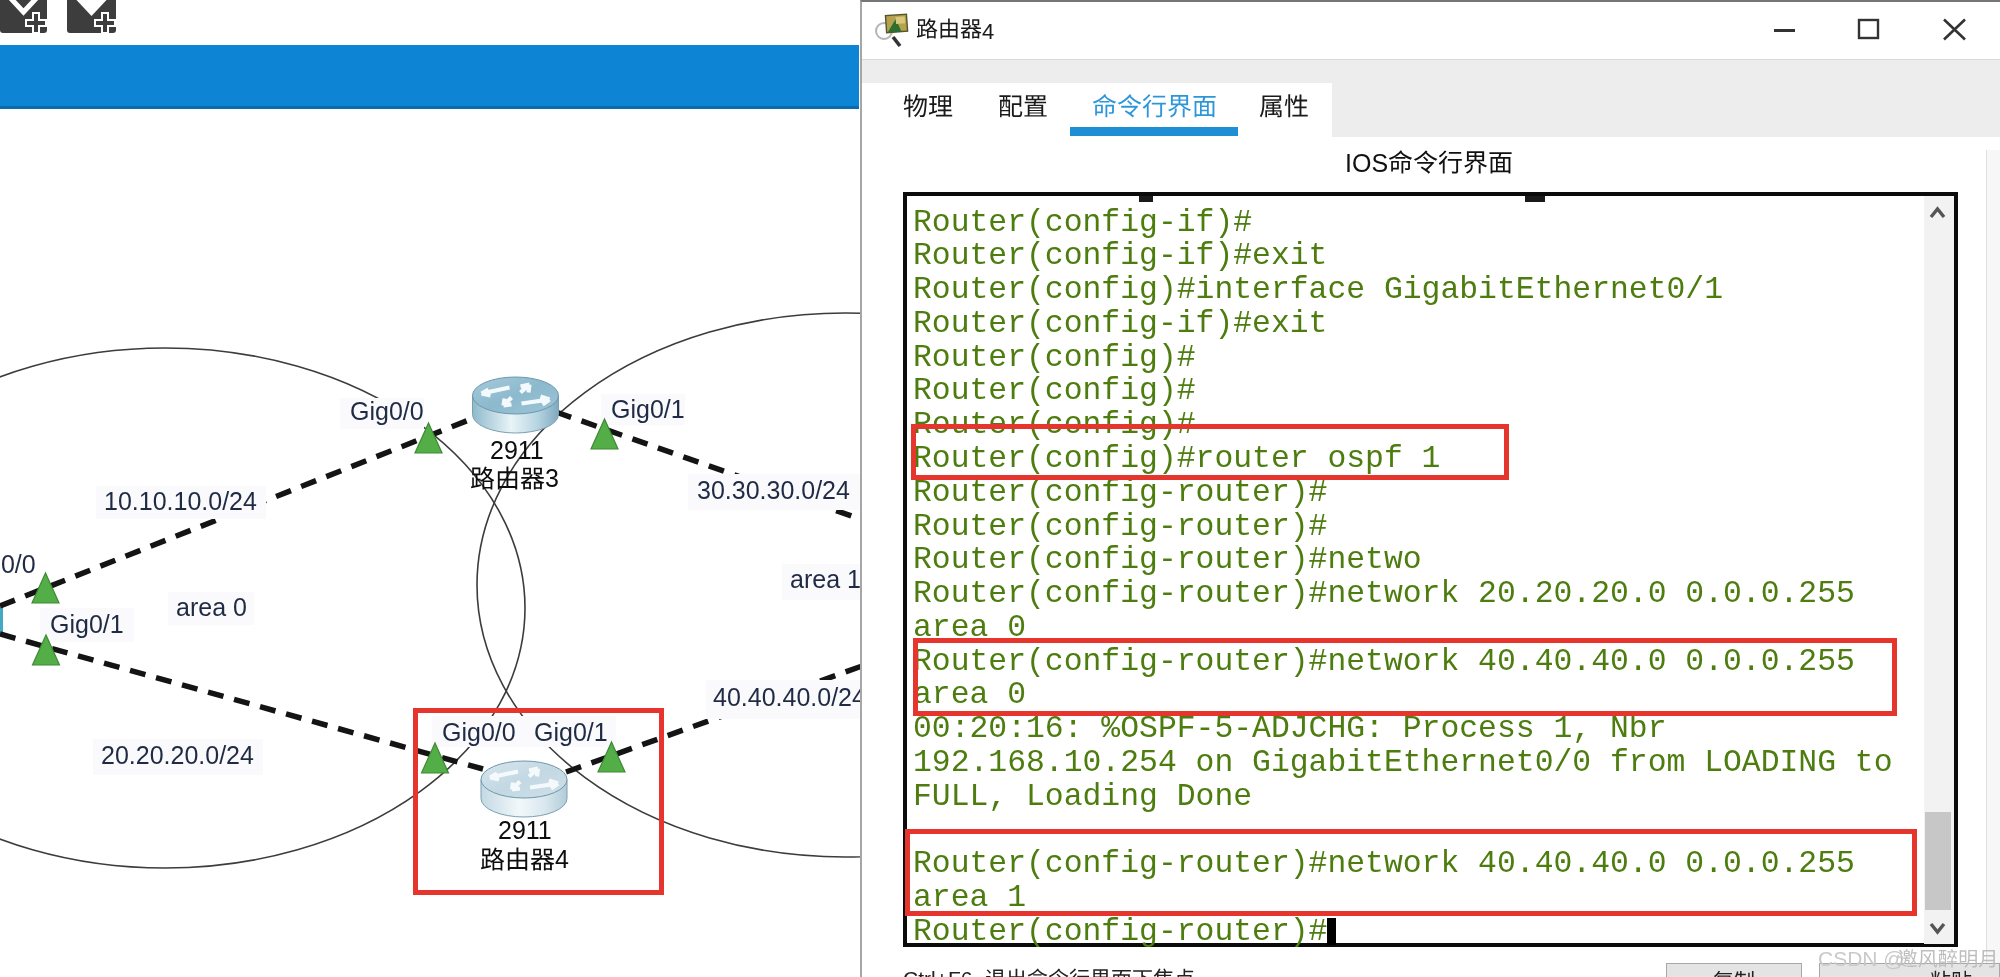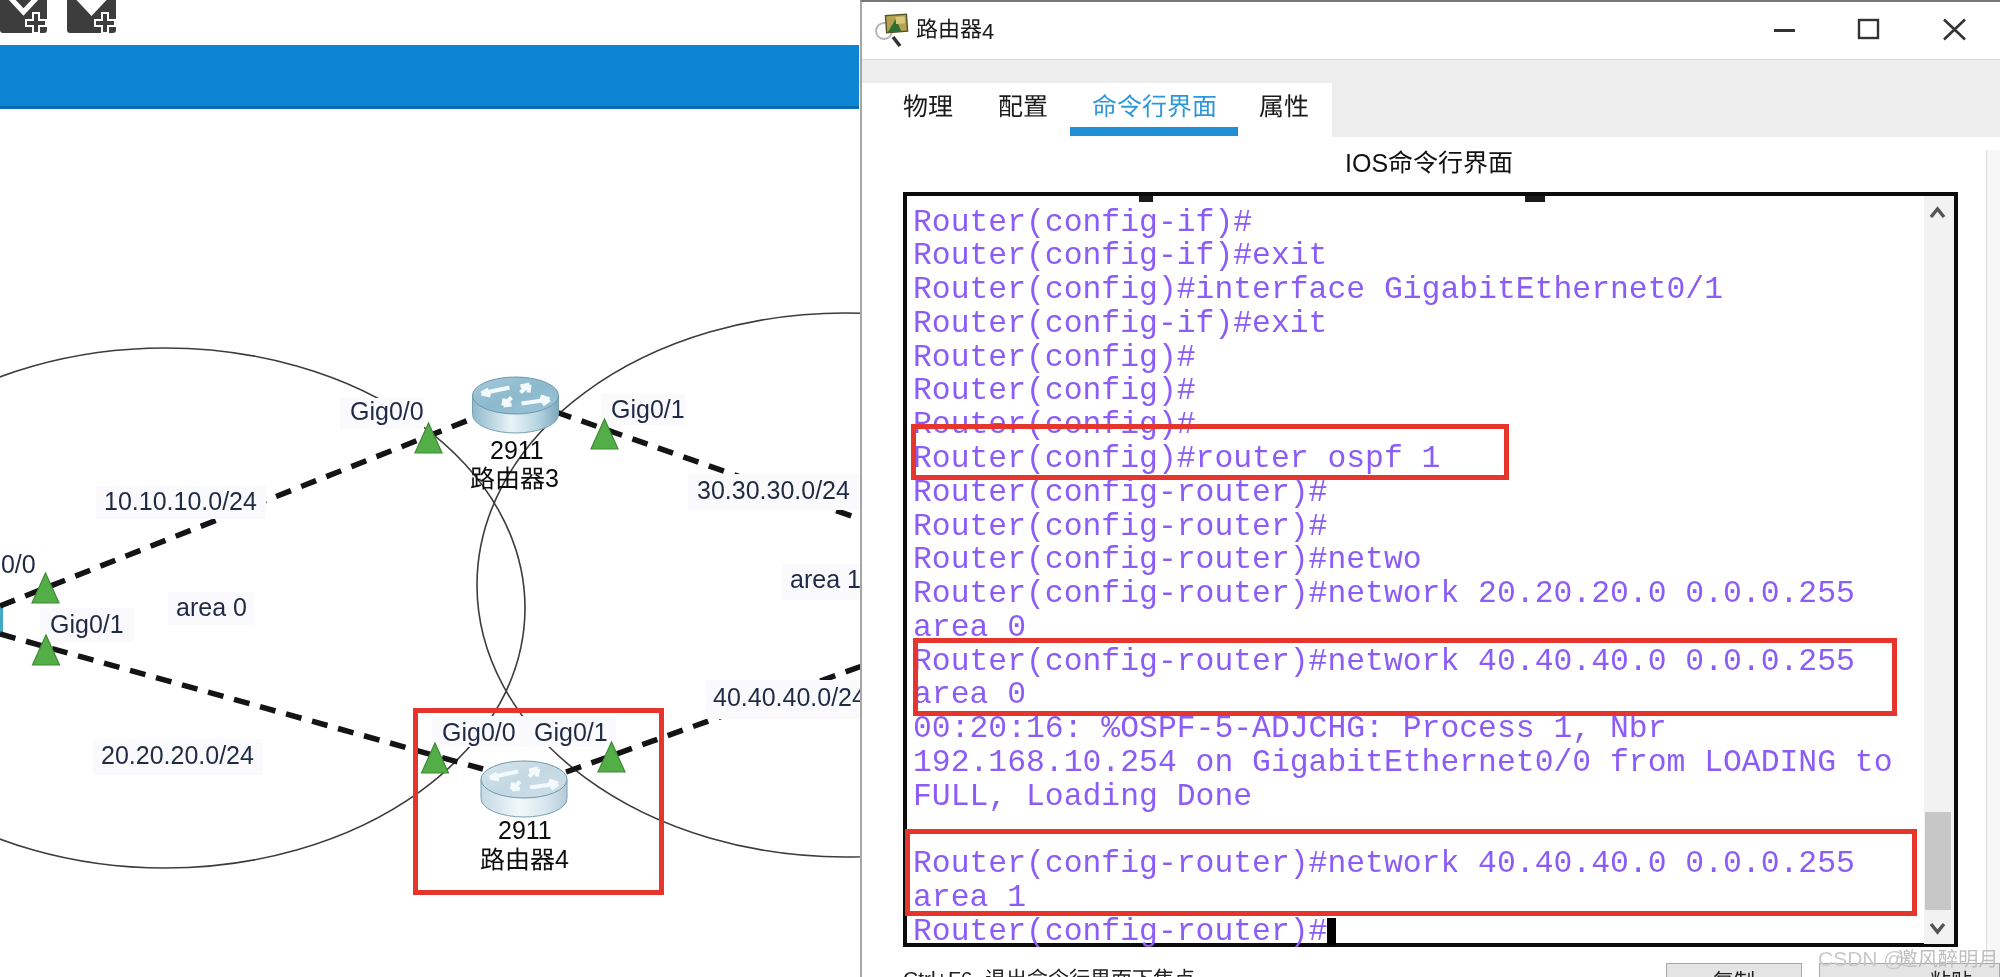--- a/index.html
+++ b/index.html
@@ -144,21 +144,21 @@
 <div style="position:absolute;left:860px;top:0;width:1140px;height:977px;background:#fff;border-top:2px solid #767676;border-left:2px solid #a6a6a6;box-sizing:border-box"></div>
 <div style="position:absolute;left:862px;top:60px;width:1138px;height:23px;background:#ededed"></div>
 <div style="position:absolute;left:1332px;top:83px;width:668px;height:54px;background:#ededed"></div>
 <div style="position:absolute;left:862px;top:59px;width:1138px;height:1px;background:#dadada"></div>
 <div style="position:absolute;left:1986px;top:150px;width:1px;height:827px;background:#dedede"></div>
 <div style="position:absolute;left:1987px;top:150px;width:13px;height:827px;background:#f7f7f7"></div>
 <div style="position:absolute;left:1070px;top:127px;width:168px;height:9px;background:#1e8fd4"></div>
 <div style="position:absolute;left:903px;top:191.5px;width:1055px;height:755.5px;border:4px solid #0b0b0b;box-sizing:border-box;background:#fff"></div>
 <div style="position:absolute;left:1924px;top:195.5px;width:30px;height:748px;background:#f2f2f2"></div>
 <div style="position:absolute;left:1924.5px;top:812px;width:26px;height:98px;background:#c7c7c7"></div>
-<div id="term" style="position:absolute;left:913px;top:205.5px;font-family:'Liberation Mono',monospace;font-size:31.4px;line-height:33.78px;color:#8b5cf6;white-space:pre">Router(config-if)#
+<div id="term" style="position:absolute;left:913px;top:205.5px;font-family:'Liberation Mono',monospace;font-size:31.4px;line-height:33.78px;color:#4d7c0f;white-space:pre">Router(config-if)#
 Router(config-if)#exit
 Router(config)#interface GigabitEthernet0/1
 Router(config-if)#exit
 Router(config)#
 Router(config)#
 Router(config)#
 Router(config)#router ospf 1
 Router(config-router)#
 Router(config-router)#
 Router(config-router)#netwo

